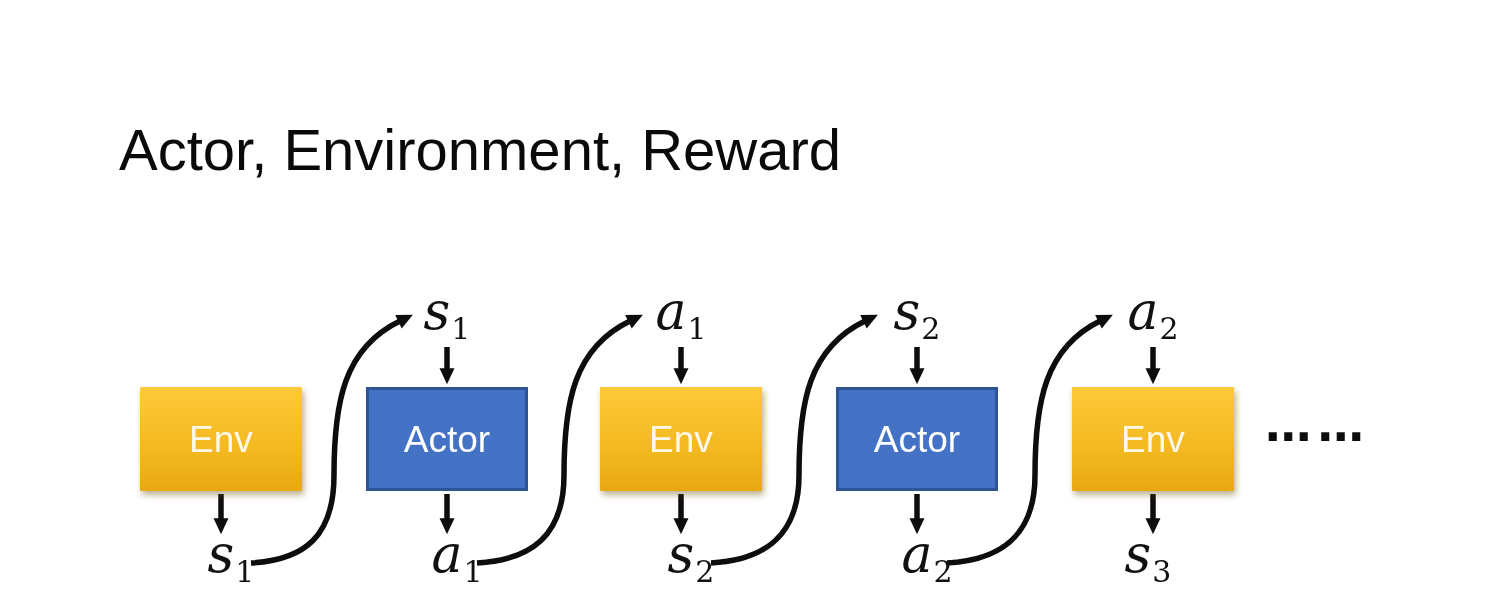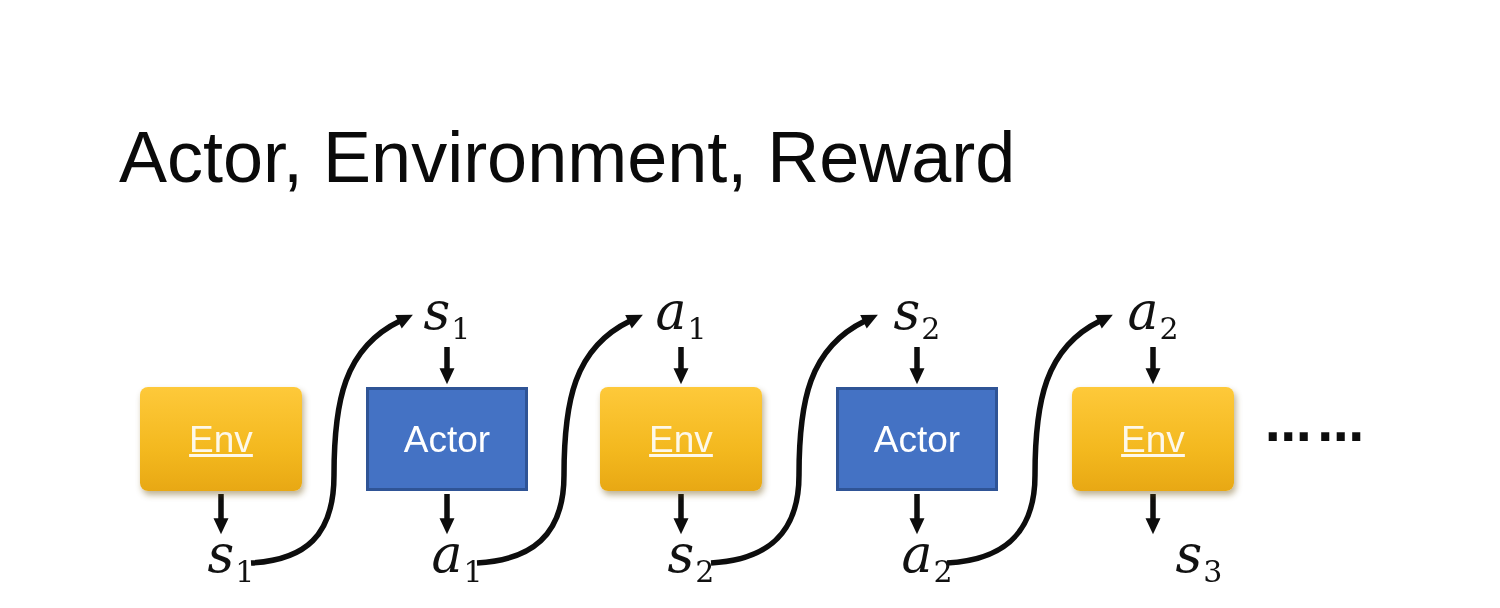--- a/index.html
+++ b/index.html
@@ -10,21 +10,21 @@
     height: 608px;
     background: #ffffff;
     overflow: hidden;
     font-family: "Liberation Sans", sans-serif;
   }
 
   .title {
     position: absolute;
     left: 119px;
     top: 121px;
-    font-size: 72px;
+    font-size: 58px;
     font-weight: 300;
     letter-spacing: 0px;
     color: var(--title-text, #0a0a0a);
     white-space: nowrap;
     line-height: 1.0;
   }
 
   .arrows {
     position: absolute;
     left: 0; top: 0;
@@ -49,23 +49,22 @@
     font-size: 37px;
     line-height: 1;
     box-sizing: border-box;
   }
   .box.env {
     background: linear-gradient(180deg,
       var(--env-gradient-top, #FEC93A) 0%,
       var(--env-gradient-mid, #F3B81E) 62%,
       var(--env-gradient-bottom, #E8A814) 100%);
     color: var(--box-text-env, #FDF8EA);
-    border-radius: 8px;
+    border-radius: 1px;
     box-shadow: 2px 4px 6px rgba(110, 85, 15, 0.45);
-    text-decoration: underline;
   }
   .box.actor {
     background: var(--actor-fill, #4472C4);
     border: 3px solid var(--actor-border, #2F5496);
     color: var(--box-text-actor, #ffffff);
     text-align: center;
   }
 
   .mlabel {
     position: absolute;
@@ -160,19 +159,19 @@
   </div>
   <div class="mlabel bottom-label" style="left:457px">
     <span class="mbase">a</span><span class="msub">1</span>
   </div>
   <div class="mlabel bottom-label" style="left:691px">
     <span class="mbase">s</span><span class="msub">2</span>
   </div>
   <div class="mlabel bottom-label" style="left:927px">
     <span class="mbase">a</span><span class="msub">2</span>
   </div>
-  <div class="mlabel bottom-label" style="left:1199px">
+  <div class="mlabel bottom-label" style="left:1148px">
     <span class="mbase">s</span><span class="msub">3</span>
   </div>
 
   <div class="dots">... ...</div>
 
 </div>
 
 </body></html>

